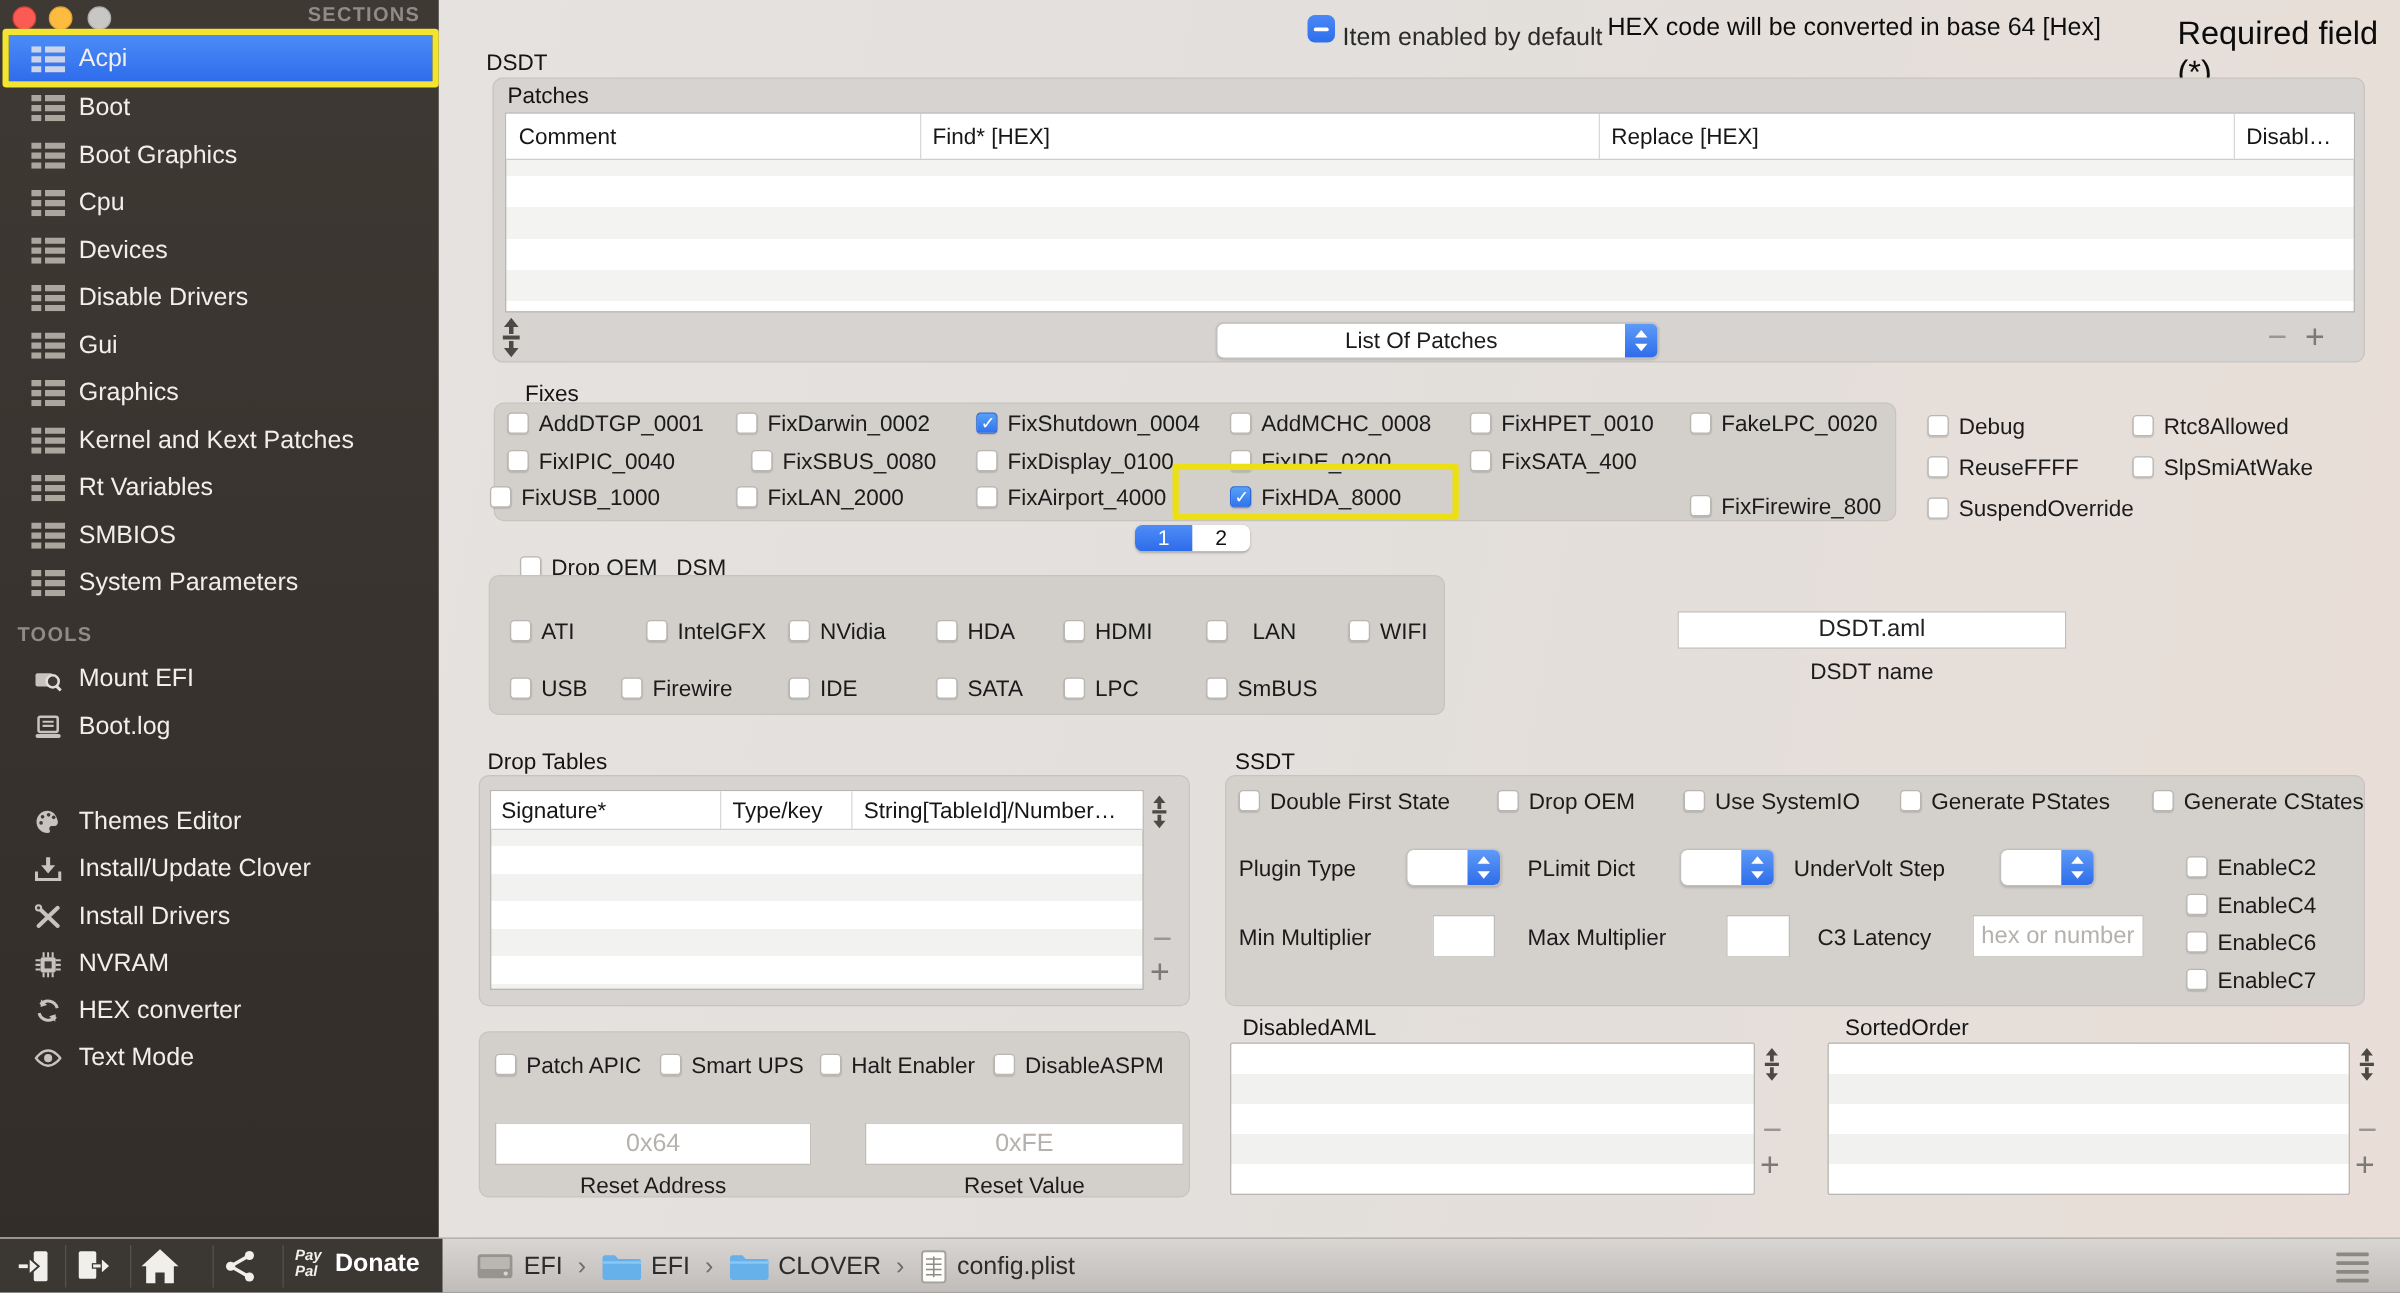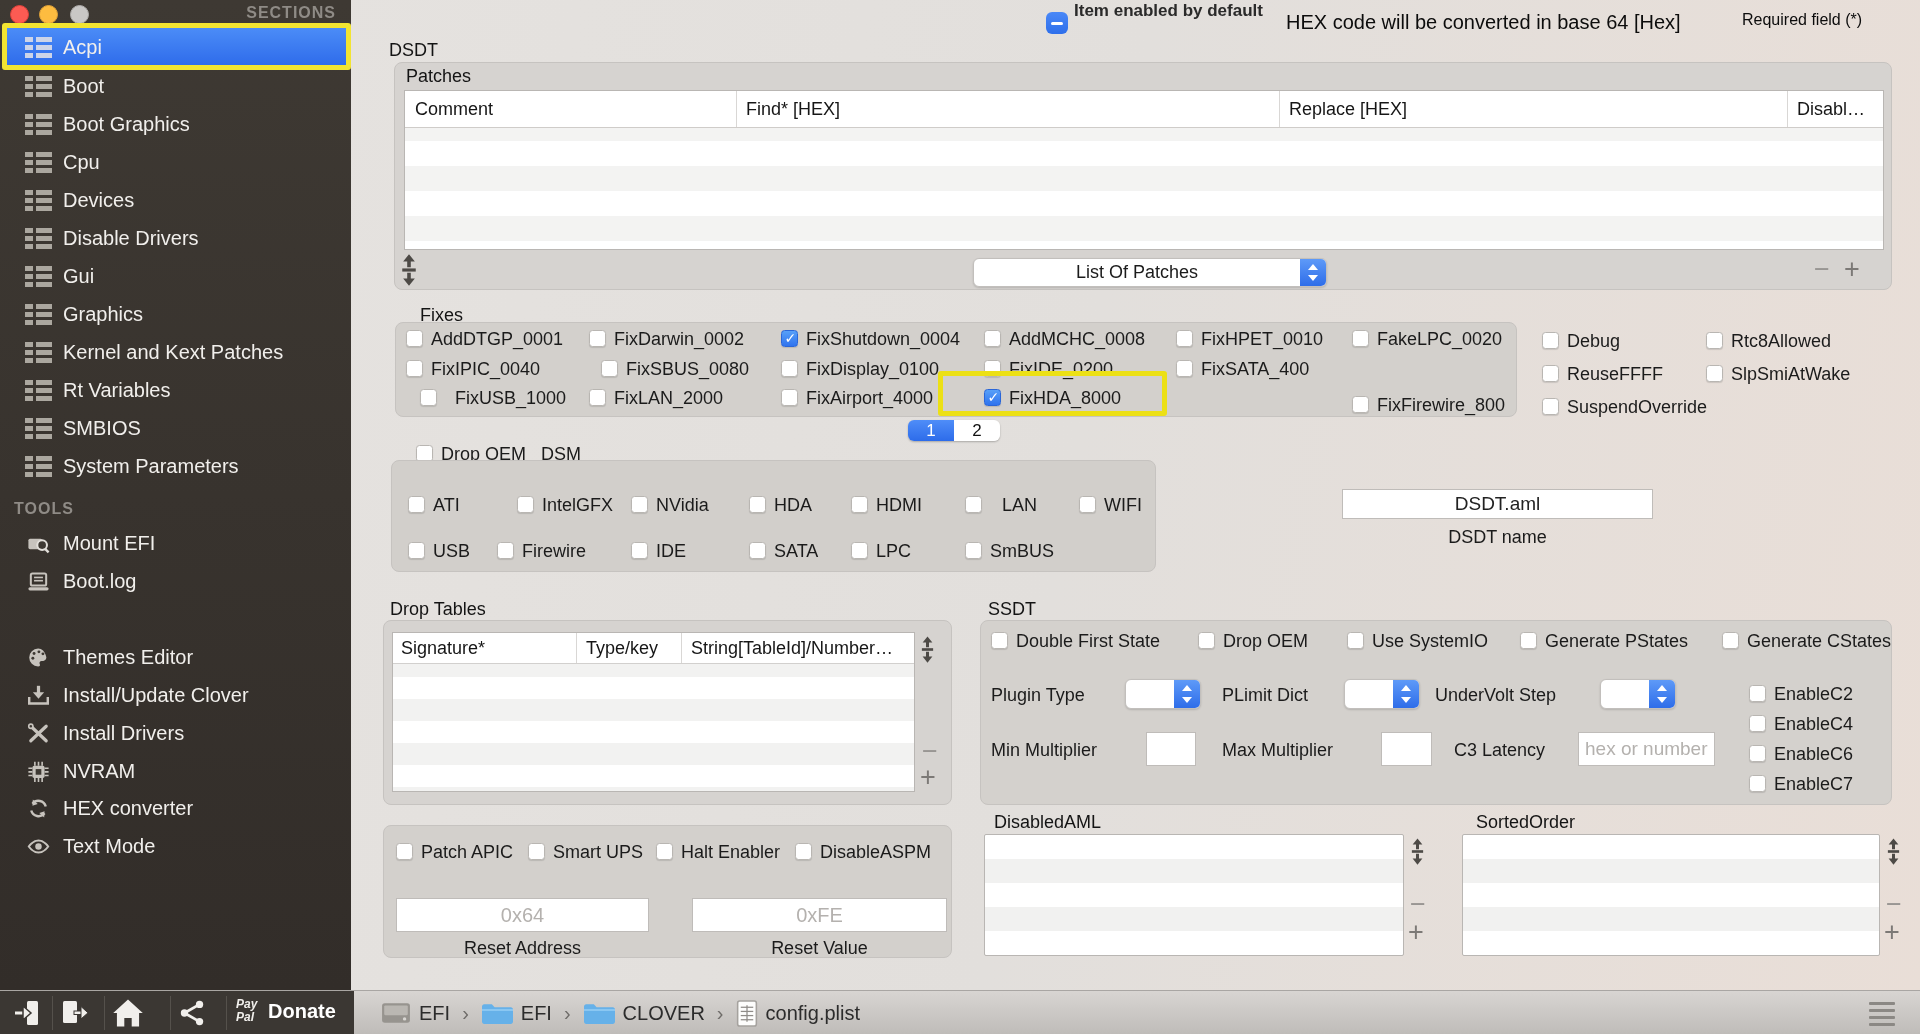--- a/index.html
+++ b/index.html
@@ -306,23 +306,23 @@
           <path d="M1.5 13S6.5 5.5 13.5 5.5 25.5 13 25.5 13s-5 7.5-12 7.5S1.5 13 1.5 13z" fill="none" stroke="#c7c3bd" stroke-width="2.5"></path>
           <circle cx="13.5" cy="13" r="4" fill="#c7c3bd"></circle>
         </svg>
       <span class="txt">Text Mode</span>
     </div>
   </aside>
 
   <div class="abs" style="left:1046px;top:12px;width:22px;height:22px;border-radius:6px;background:linear-gradient(#4a88f7,#2e6feb);">
     <div style="position:absolute;left:5px;top:9.5px;width:12px;height:3px;background:#fff;border-radius:1.5px;"></div>
   </div>
-  <div class="abs" style="left:1074px;top:1px;font-size:17px;color:#2a2a2a;font-weight:bold;">Item enabled by default</div>
+  <div class="abs" style="left:1074px;top:19px;font-size:20px;color:#2a2a2a;">Item enabled by default</div>
   <div class="abs" style="left:1286px;top:11px;font-size:20px;color:#0c0c0c;">HEX code will be converted in base 64 [Hex]</div>
-  <div class="abs" style="left:1742px;top:11px;font-size:16px;color:#0c0c0c;">Required field (*)</div>
+  <div class="abs" style="left:1742px;top:11px;font-size:26px;color:#0c0c0c;">Required field (*)</div>
 
   <div class="sectitle" style="left:389px;top:40px;">DSDT</div>
   <div class="panel" style="left:394px;top:62px;width:1498px;height:228px;"></div>
   <div class="sectitle" style="left:406px;top:66px;">Patches</div>
 
   <div class="whitebox rows25" style="left:404px;top:90px;width:1480px;height:160px;">
     <div style="position:absolute;left:0;top:0;width:100%;height:36px;background:#fff;border-bottom:1px solid #cfccc9;">
       <span class="hcell" style="left:10px;">Comment</span>
       <span class="hcell" style="left:341px;">Find* [HEX]</span>
       <span class="hcell" style="left:884px;">Replace [HEX]</span>
@@ -394,21 +394,21 @@
     </div>
   <div class="cell" style="left:1176px;top:360px;">
       <span class="cb" data-checked="false"></span>
       <span class="lbl">FixSATA_400</span>
     </div>
   <div class="cell" style="left:1352px;top:360px;margin-top:36px;">
       <span class="cb" data-checked="false"></span>
       <span class="lbl">FixFirewire_800</span>
     </div>
 
-  <div class="cell" style="left:420px;top:389px;gap:10px;">
+  <div class="cell" style="left:392px;top:389px;">
       <span class="cb" data-checked="false"></span>
       <span class="lbl">FixUSB_1000</span>
     </div>
   <div class="cell" style="left:589px;top:389px;">
       <span class="cb" data-checked="false"></span>
       <span class="lbl">FixLAN_2000</span>
     </div>
   <div class="cell" style="left:781px;top:389px;">
       <span class="cb" data-checked="false"></span>
       <span class="lbl">FixAirport_4000</span>

